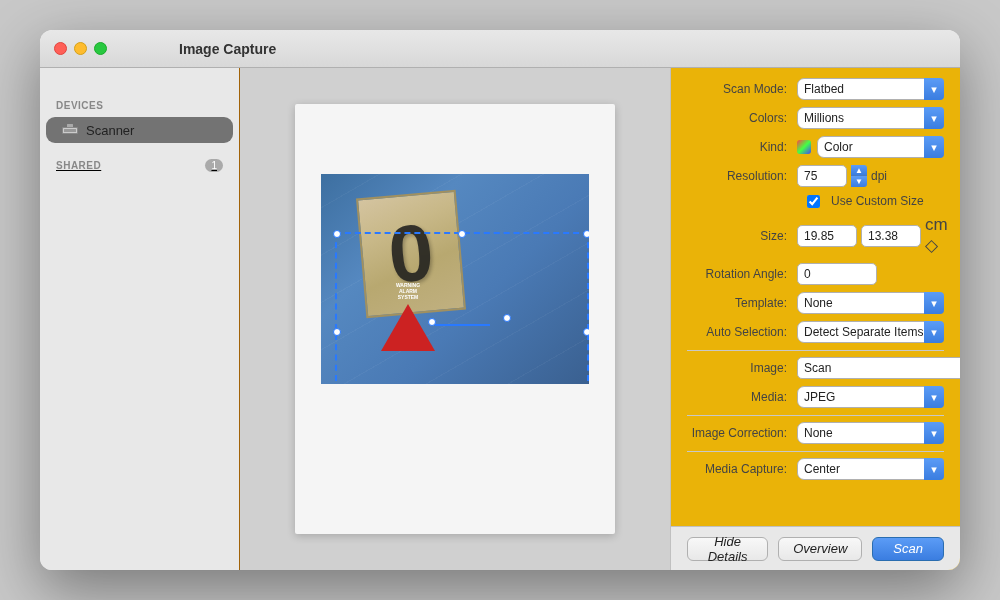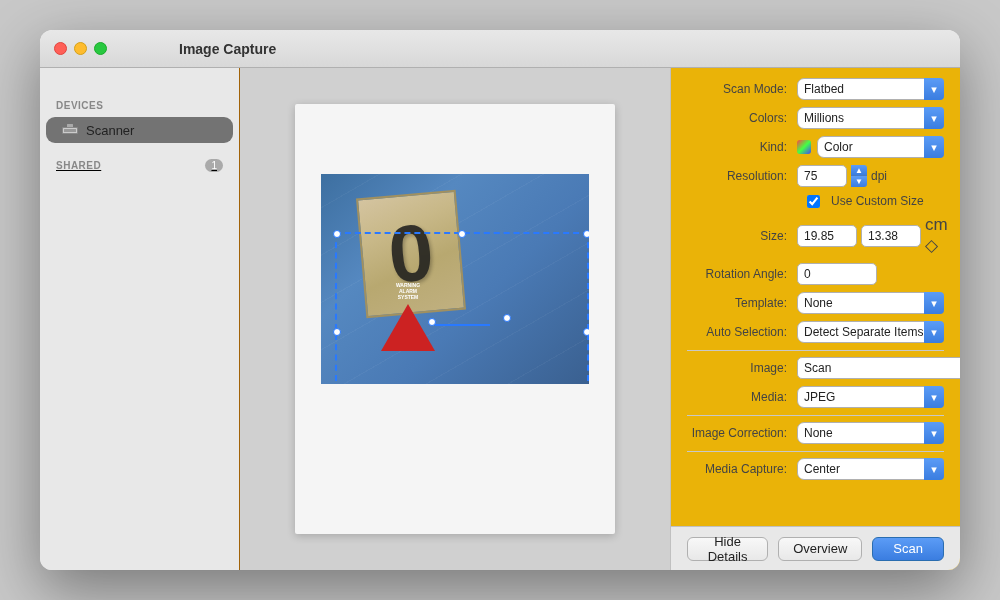--- a/index.html
+++ b/index.html
@@ -411,20 +411,21 @@
       border-radius: 6px;
       border: 1px solid #b0b0b0;
       background: linear-gradient(to bottom, #f8f8f8, #e8e8e8);
       padding: 0 14px;
       font-size: 13px;
       color: #222;
       cursor: pointer;
       display: flex;
       align-items: center;
       justify-content: center;
+      font-style: italic;
     }
     .btn-primary {
       background: linear-gradient(to bottom, #5b9cf6, #3a7de0);
       border-color: #2a6db0;
       color: white;
       padding: 0 20px;
     }
     .stepper-btn {
       width: 16px;
       height: 11px;

